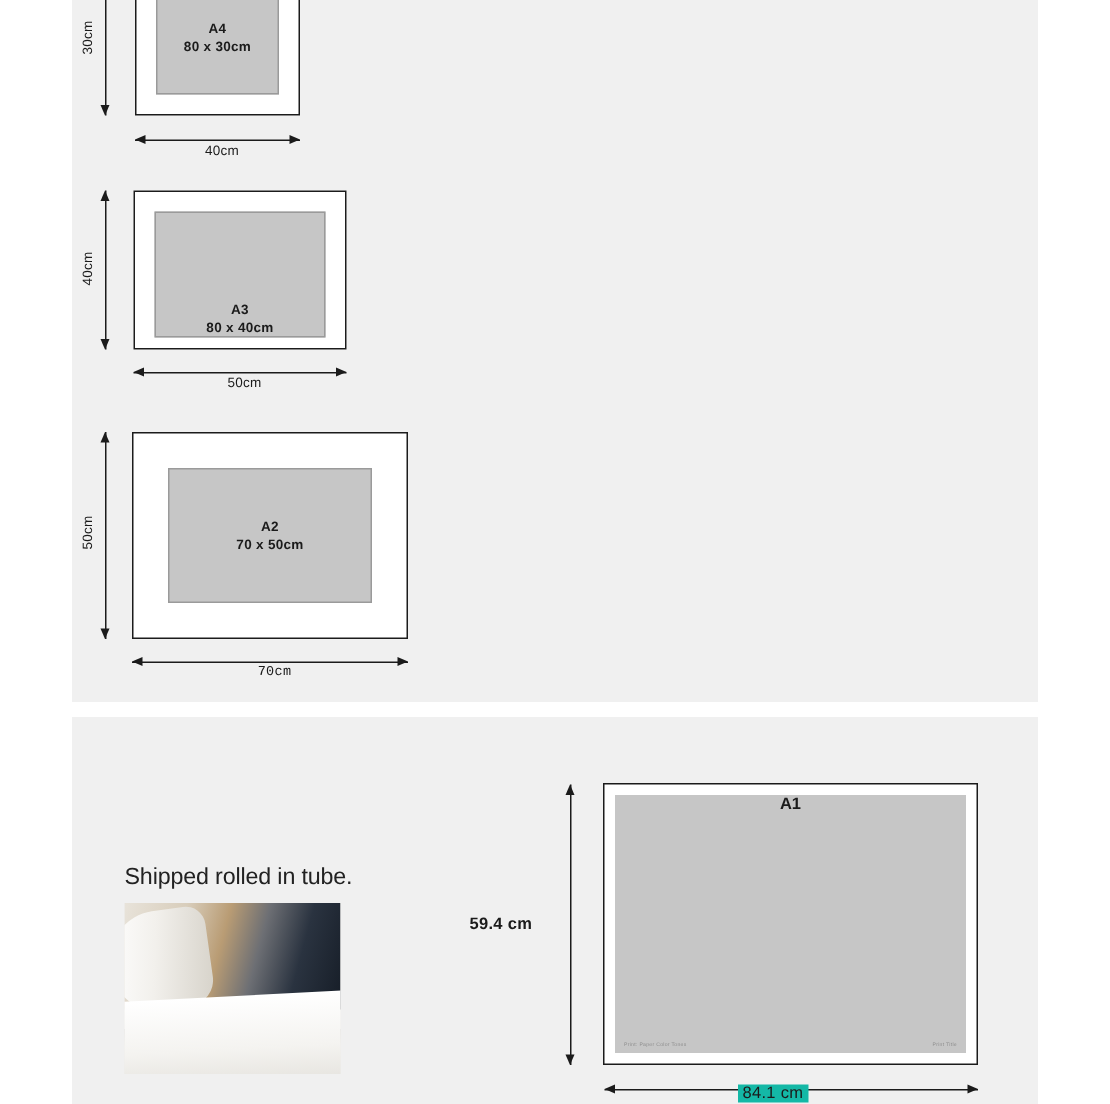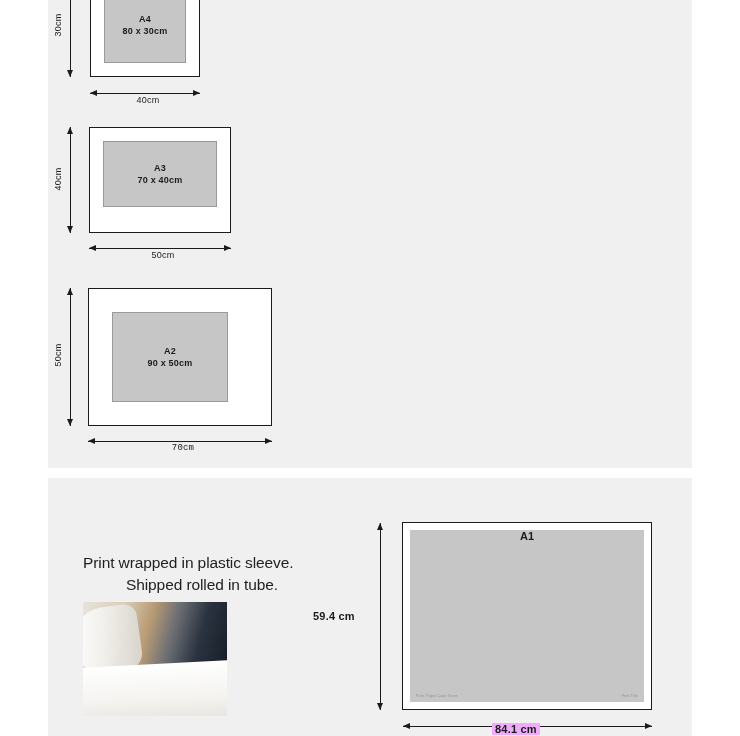--- a/index.html
+++ b/index.html
@@ -141,21 +141,21 @@
     letter-spacing: -0.2px;
   }
   .unmounted-line {
     position: absolute;
     left: 83px;
     font-size: 15.5px;
     color: #222222;
     letter-spacing: -0.1px;
   }
   #unmounted-line1 { top: 554px; }
-  #unmounted-line2 { top: 576px; margin-left: 43px; }
+  #unmounted-line2 { top: 576px; }
 
   
   #rolled-photo {
     position: absolute;
     left: 83px;
     top: 602px;
     width: 144px;
     height: 114px;
     overflow: hidden;
     background: #eceae6;
@@ -245,22 +245,22 @@
   }
   #a1-dim-h {
     left: 403px;
     top: 726px;
     width: 249px;
   }
   #a1-dim-h-label {
     left: 492px;
     top: 723px;
     font-size: 11px;
-    font-weight: bold;
-    background: #f0abfc;
+    font-weight: normal;
+    background: #14b8a6;
   }
 </style>
 </head>
 <body>
 
 <div class="page">
 
   <div class="panel" id="panel-mounted"></div>
 
   <div class="frame-group">
@@ -270,45 +270,44 @@
       <div class="frame-label">80 x 30cm</div>
     </div>
     <div class="dim-v" style="left:70px; top:-28px; height:105px;"></div>
     <div class="dim-label-v rot" style="left:47px; top:20px;">30cm</div>
     <div class="dim-h" style="left:90px; top:93px; width:110px;"></div>
     <div class="dim-label-h" style="left:120px; top:95px; width:50px;">40cm</div>
   </div>
 
   <div class="frame-group">
     <div class="frame-outer" style="left:89px; top:127px; width:142px; height:106px;"></div>
-    <div class="frame-mat" style="left:103px; top:141px; width:114px; height:66px;">
+    <div class="frame-mat" style="left:103px; top:141px; width:114px; height:84px;justify-content:flex-end;">
       <div class="frame-label">A3</div>
-      <div class="frame-label">70 x 40cm</div>
+      <div class="frame-label">80 x 40cm</div>
     </div>
     <div class="dim-v" style="left:70px; top:127px; height:106px;"></div>
     <div class="dim-label-v rot" style="left:47px; top:174px;">40cm</div>
     <div class="dim-h" style="left:89px; top:248px; width:142px;"></div>
     <div class="dim-label-h" style="left:135px; top:250px; width:50px;">50cm</div>
   </div>
 
   <div class="frame-group">
     <div class="frame-outer" style="left:88px; top:288px; width:184px; height:138px;"></div>
-    <div class="frame-mat" style="left:112px; top:312px; width:116px; height:90px;">
+    <div class="frame-mat" style="left:112px; top:312px; width:136px; height:90px;">
       <div class="frame-label">A2</div>
-      <div class="frame-label">90 x 50cm</div>
+      <div class="frame-label">70 x 50cm</div>
     </div>
     <div class="dim-v" style="left:70px; top:288px; height:138px;"></div>
     <div class="dim-label-v rot" style="left:47px; top:350px;">50cm</div>
     <div class="dim-h" style="left:88px; top:441px; width:184px;"></div>
     <div class="dim-label-h" style="left:155px; top:443px; width:50px;font-family:Liberation Mono, monospace;">70cm</div>
   </div>
 
   <div class="panel" id="panel-unmounted"></div>
 
-  <div class="unmounted-line" id="unmounted-line1">Print wrapped in plastic sleeve.</div>
   <div class="unmounted-line" id="unmounted-line2">Shipped rolled in tube.</div>
 
   <div id="rolled-photo">
     <div class="sky"></div>
     <div class="curl"></div>
     <div class="shadow"></div>
     <div class="sheet"></div>
   </div>
 
   <div id="a1-frame"></div>

